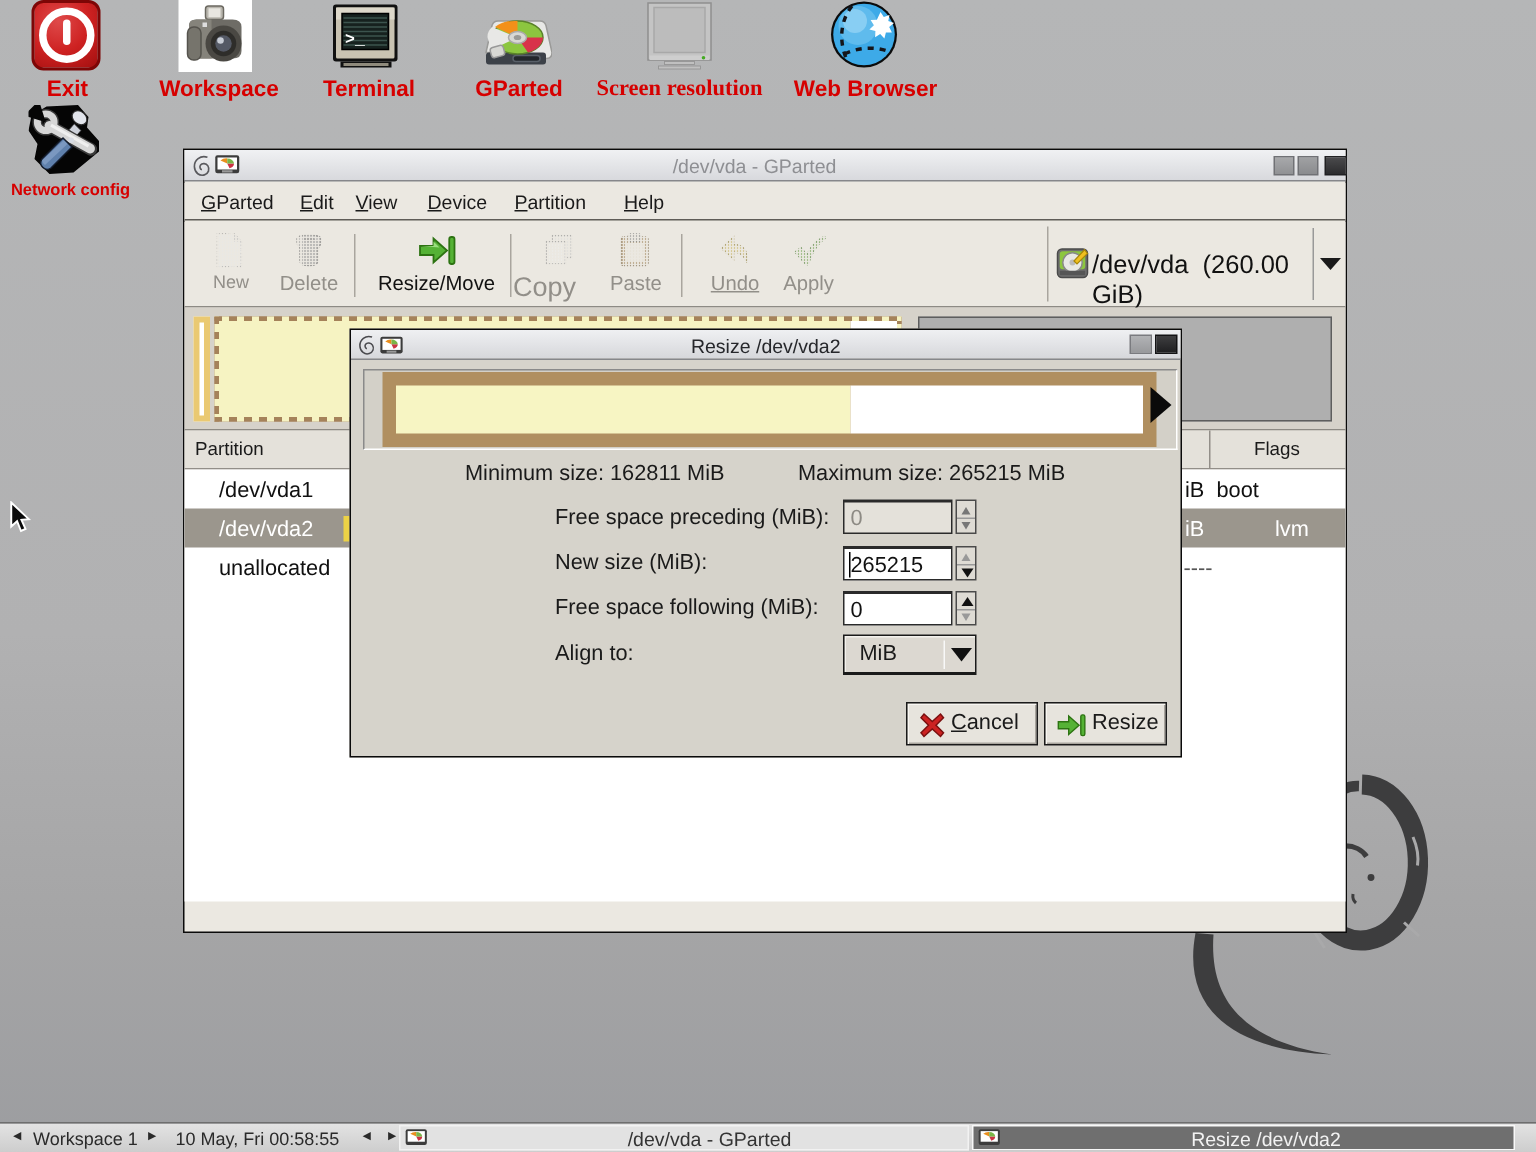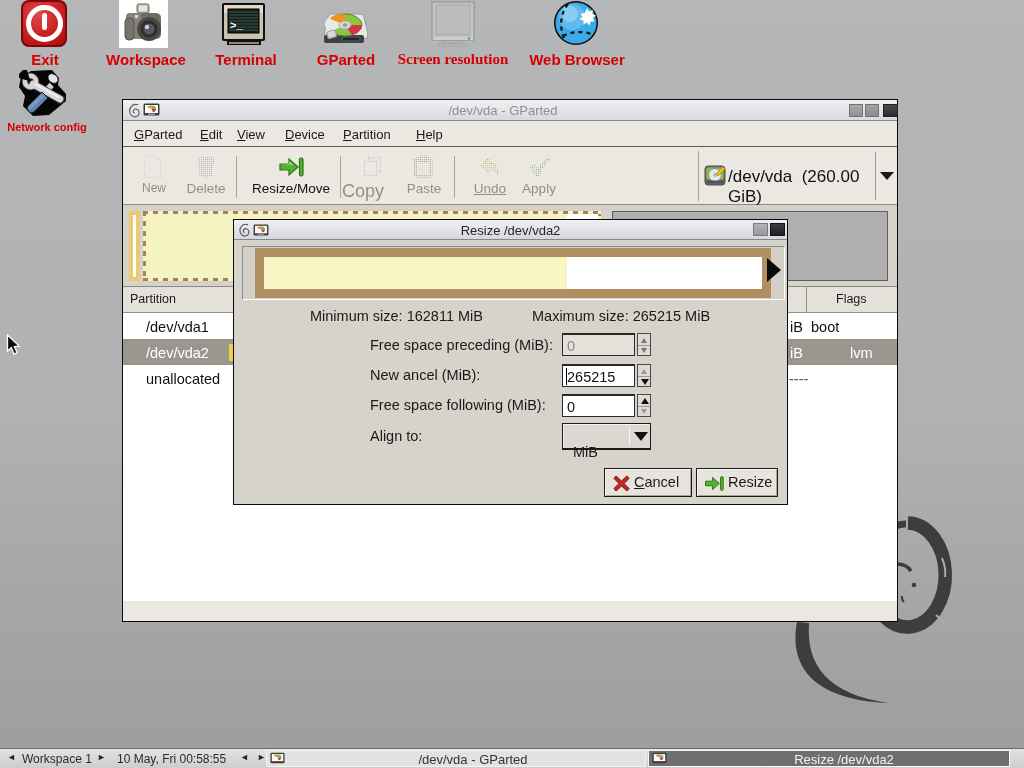--- a/index.html
+++ b/index.html
@@ -296,39 +296,39 @@
   <div class="abs" style="left:298px;top:88px;">Maximum size: 265215 MiB</div>
 
   <div class="abs" style="left:136px;top:117px;">Free space preceding (MiB):</div>
   <div class="abs" style="left:328px;top:113px;width:73px;height:23px;background:#e4e1da;border:1px solid #2a2a2a;border-top-width:2px;color:#8d8a84;padding:3px 0 0 4px;">0</div>
   <div class="abs" style="left:403px;top:113px;width:14px;height:23px;background:#dedbd4;border:1px solid #4a4a4a;">
     <div class="abs" style="left:3px;top:4px;width:0;height:0;border-left:3.5px solid transparent;border-right:3.5px solid transparent;border-bottom:5px solid #777;"></div>
     <div class="abs" style="left:0px;top:11px;width:12px;height:1px;background:#999;"></div>
     <div class="abs" style="left:3px;top:14px;width:0;height:0;border-left:3.5px solid transparent;border-right:3.5px solid transparent;border-top:5px solid #777;"></div>
   </div>
 
-  <div class="abs" style="left:136px;top:147px;">New ancel (MiB):</div>
+  <div class="abs" style="left:136px;top:147px;">New size (MiB):</div>
   <div class="abs" style="left:328px;top:144px;width:73px;height:23px;background:#fff;border:1px solid #2a2a2a;border-top-width:2px;color:#111;padding:3px 0 0 4px;">265215<div class="abs" style="left:3px;top:2px;width:1px;height:17px;background:#000;"></div></div>
   <div class="abs" style="left:403px;top:144px;width:14px;height:23px;background:#dedbd4;border:1px solid #4a4a4a;">
     <div class="abs" style="left:3px;top:4px;width:0;height:0;border-left:3.5px solid transparent;border-right:3.5px solid transparent;border-bottom:5px solid #999;"></div>
     <div class="abs" style="left:0px;top:11px;width:12px;height:1px;background:#999;"></div>
     <div class="abs" style="left:2.5px;top:14px;width:0;height:0;border-left:4px solid transparent;border-right:4px solid transparent;border-top:6px solid #111;"></div>
   </div>
 
   <div class="abs" style="left:136px;top:177px;">Free space following (MiB):</div>
   <div class="abs" style="left:328px;top:174px;width:73px;height:23px;background:#fff;border:1px solid #2a2a2a;border-top-width:2px;color:#111;padding:3px 0 0 4px;">0</div>
   <div class="abs" style="left:403px;top:174px;width:14px;height:23px;background:#dedbd4;border:1px solid #4a4a4a;">
     <div class="abs" style="left:2.5px;top:3px;width:0;height:0;border-left:4px solid transparent;border-right:4px solid transparent;border-bottom:6px solid #111;"></div>
     <div class="abs" style="left:0px;top:11px;width:12px;height:1px;background:#999;"></div>
     <div class="abs" style="left:3px;top:14px;width:0;height:0;border-left:3.5px solid transparent;border-right:3.5px solid transparent;border-top:5px solid #999;"></div>
   </div>
 
   <div class="abs" style="left:136px;top:208px;">Align to:</div>
   <div class="abs" style="left:328px;top:203px;width:89px;height:27px;background:#dcd8d1;border:1px solid #1a1a1a;border-bottom-width:2px;box-shadow:inset 1px 1px 0 #f4f2ee;">
-    <span class="abs" style="left:10px;top:20px;">MiB</span>
+    <span class="abs" style="left:10px;top:4px;">MiB</span>
     <div class="abs" style="left:66px;top:3px;width:1px;height:19px;background:#f8f8f8;"></div>
     <div class="abs" style="left:71px;top:8px;width:0;height:0;border-left:7px solid transparent;border-right:7px solid transparent;border-top:9px solid #111;"></div>
   </div>
 
   <div class="abs" style="left:370px;top:248px;width:88px;height:29px;background:#e7e4dd;border:1px solid #1a1a1a;box-shadow:inset 1px 1px 0 #f8f6f2, inset -1px -1px 0 #a8a49d;">
     <svg class="abs" style="left:8px;top:6px" width="17" height="17" viewBox="0 0 17 17">
       <path d="M3,1 L8.5,6 L14,1 L16,3.5 L11,8.5 L16,13.5 L14,16 L8.5,11 L3,16 L1,13.5 L6,8.5 L1,3.5 z" fill="#cc2222" stroke="#7a1010" stroke-width="1"></path>
     </svg>
     <span class="abs" style="left:29px;top:5px;"><u>C</u>ancel</span>
   </div>

